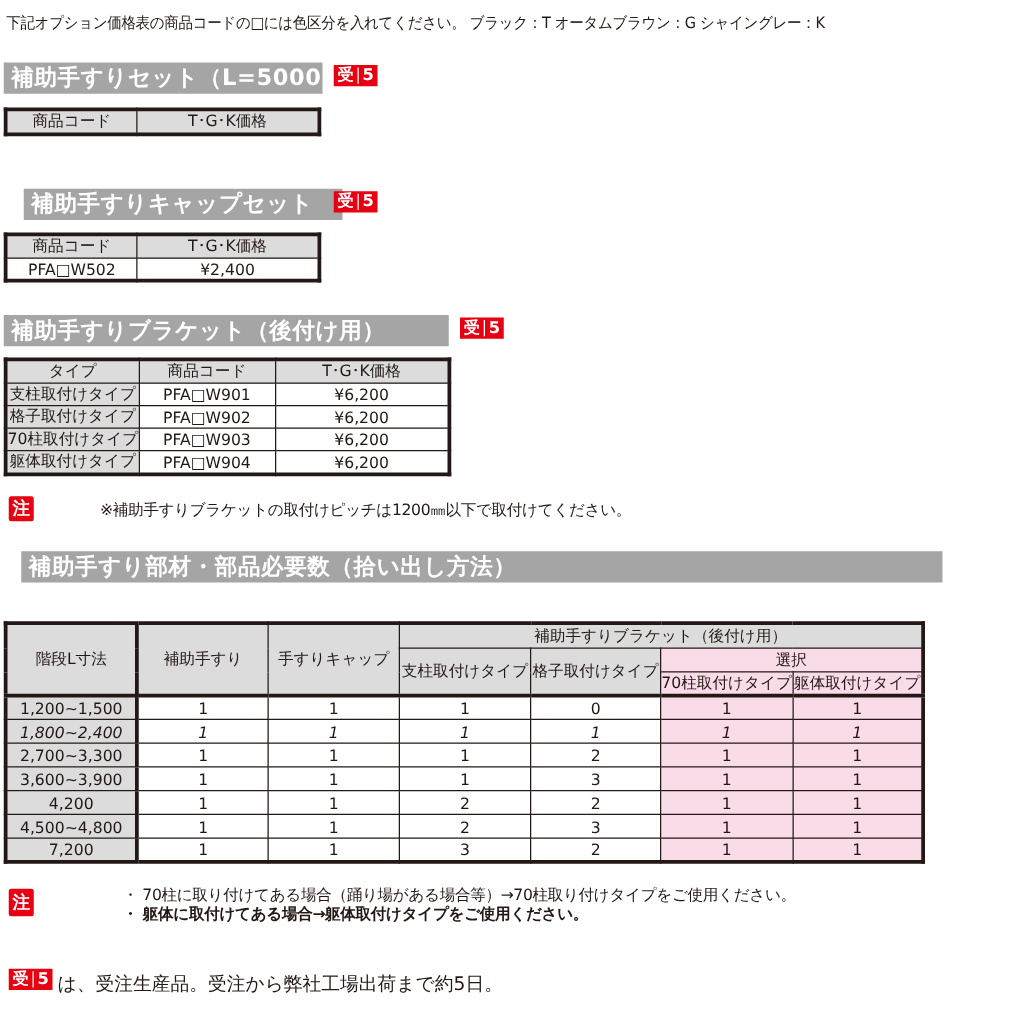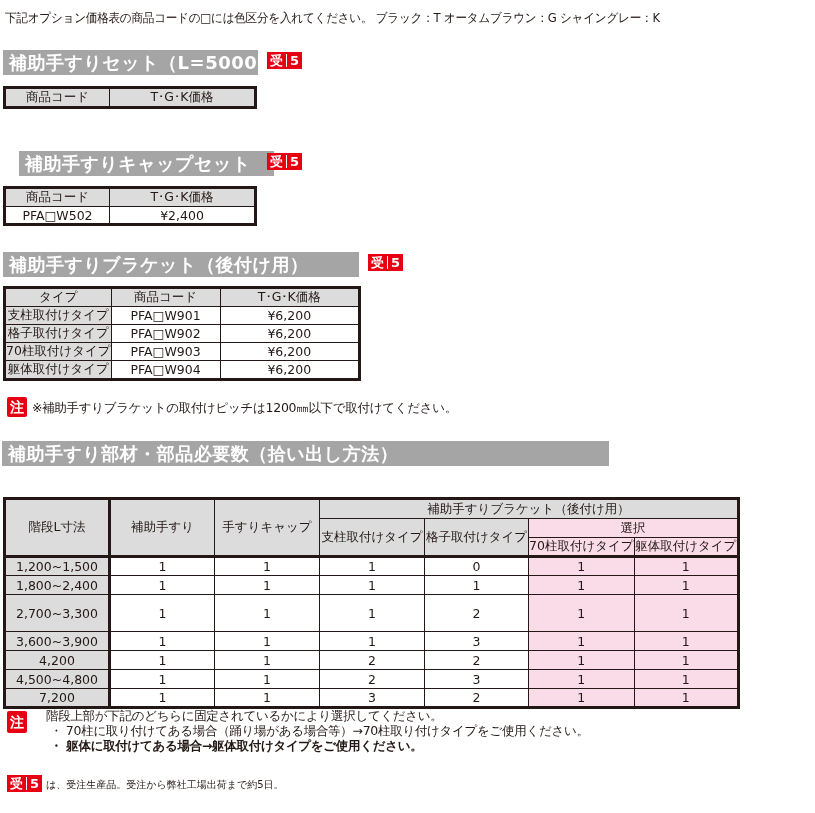--- a/index.html
+++ b/index.html
@@ -12,21 +12,21 @@
   .badge span { padding:0 3px; }
   .badge .sep { width:1px; padding:0; background:#fff; margin:2px 0; }
   table.t { border-collapse:collapse; position:absolute; border:3px solid #231815; font-size:12.5px; }
   table.t td, table.t th { border:1px solid #231815; text-align:center; padding:0; font-weight:normal; white-space:nowrap; }
   table.t th { background:#dcdcdc; }
   table.t td.lbl { background:#dcdcdc; }
   table.t td.pink, table.t th.pink { background:#fadce8; }
   .thickbot { border-bottom:3px solid #231815 !important; }
   .thickr { border-right:3px solid #231815 !important; }
   .chu { background:#e60012; color:#fff; font-weight:bold; font-size:14px; width:20px; height:20px; line-height:20px; text-align:center; border-radius:2px; }
-  .note { font-size:12.5px; white-space:nowrap; letter-spacing:-0.3px; }
+  .note { font-size:12.5px; white-space:nowrap; letter-spacing:-0.3px;margin-left:48px; }
   .sub { font-weight:bold; font-size:15px; }
   .swatch { display:inline-block; width:38px; height:12px; background:#fadce8; vertical-align:middle; margin:0 4px; }
 </style>
 </head>
 <body>
 
 <div class="abs intro">下記オプション価格表の商品コードの□には色区分を入れてください。 ブラック：T オータムブラウン：G シャイングレー：K</div>
 
 <div class="abs title-bar" style="left:3px;top:50px;width:255px;">補助手すりセット（L=5000）</div>
 <div class="abs badge" style="left:267px;top:52px;">
@@ -94,21 +94,21 @@
         <td class="lbl">躯体取付けタイプ</td>
         <td>PFA□W904</td>
         <td>¥6,200</td>
       </tr>
 </tbody>
   </table>
 
 <div class="abs chu" style="left:7px;top:397px;">注</div>
 <div class="abs note" style="left:32px;top:400px;">※補助手すりブラケットの取付けピッチは1200㎜以下で取付けてください。</div>
 
-<div class="abs title-bar" style="left:2px;top:441px;width:607px;">補助手すり部材・部品必要数（拾い出し方法）</div>
+<div class="abs title-bar" style="left:17px;top:441px;width:737px;">補助手すり部材・部品必要数（拾い出し方法）</div>
 <div class="abs sub" style="left:4px;top:496px;">縦格子タイプ</div>
 
 <table class="t" style="left:3px;top:497px;width:737px;">
   <tbody>
       <tr style="height:20px;">
     <th rowspan="3" class="thickr thickbot" style="width:102px;">階段L寸法</th>
     <th rowspan="3" class="thickbot" style="width:103px;">補助手すり</th>
     <th rowspan="3" class="thickbot" style="width:104px;">手すりキャップ</th>
     <th colspan="4">補助手すりブラケット（後付け用）</th>
   </tr>
@@ -123,30 +123,30 @@
   </tr>
   <tr style="height:19px;">
     <td class="lbl thickr">1,200~1,500</td>
     <td>1</td>
     <td>1</td>
     <td>1</td>
     <td>0</td>
     <td class="pink">1</td>
     <td class="pink">1</td>
   </tr>
-  <tr style="height:19px;">
+  <tr style="height:19px;font-style:italic;">
     <td class="lbl thickr">1,800~2,400</td>
     <td>1</td>
     <td>1</td>
     <td>1</td>
     <td>1</td>
     <td class="pink">1</td>
     <td class="pink">1</td>
   </tr>
-  <tr style="height:37px;">
+  <tr style="height:19px;">
     <td class="lbl thickr">2,700~3,300</td>
     <td>1</td>
     <td>1</td>
     <td>1</td>
     <td>2</td>
     <td class="pink">1</td>
     <td class="pink">1</td>
   </tr>
   <tr style="height:19px;">
     <td class="lbl thickr">3,600~3,900</td>
@@ -182,23 +182,22 @@
     <td>3</td>
     <td>2</td>
     <td class="pink">1</td>
     <td class="pink">1</td>
   </tr>
 </tbody>
   </table>
 
 <div class="abs chu" style="left:7px;top:711px;height:22px;line-height:22px;">注</div>
 <div class="abs note" style="left:32px;top:708px;line-height:15px;">
-  <div style="padding-left:14px;">階段上部が下記のどちらに固定されているかにより選択してください。</div>
   <div style="padding-left:18px;">・ 70柱に取り付けてある場合（踊り場がある場合等）→70柱取り付けタイプをご使用ください。</div>
   <div style="padding-left:18px;font-weight:bold;">・ 躯体に取付けてある場合→躯体取付けタイプをご使用ください。</div>
 </div>
 
 <div class="abs badge" style="left:7px;top:775px;">
   <span>受</span>
     <span class="sep"></span>
     <span>5</span>
 </div>
-<div class="abs" style="left:46px;top:778px;font-size:10px;white-space:nowrap;">は、受注生産品。受注から弊社工場出荷まで約5日。</div>
+<div class="abs" style="left:46px;top:778px;font-size:15px;white-space:nowrap;">は、受注生産品。受注から弊社工場出荷まで約5日。</div>
 
 </body></html>

